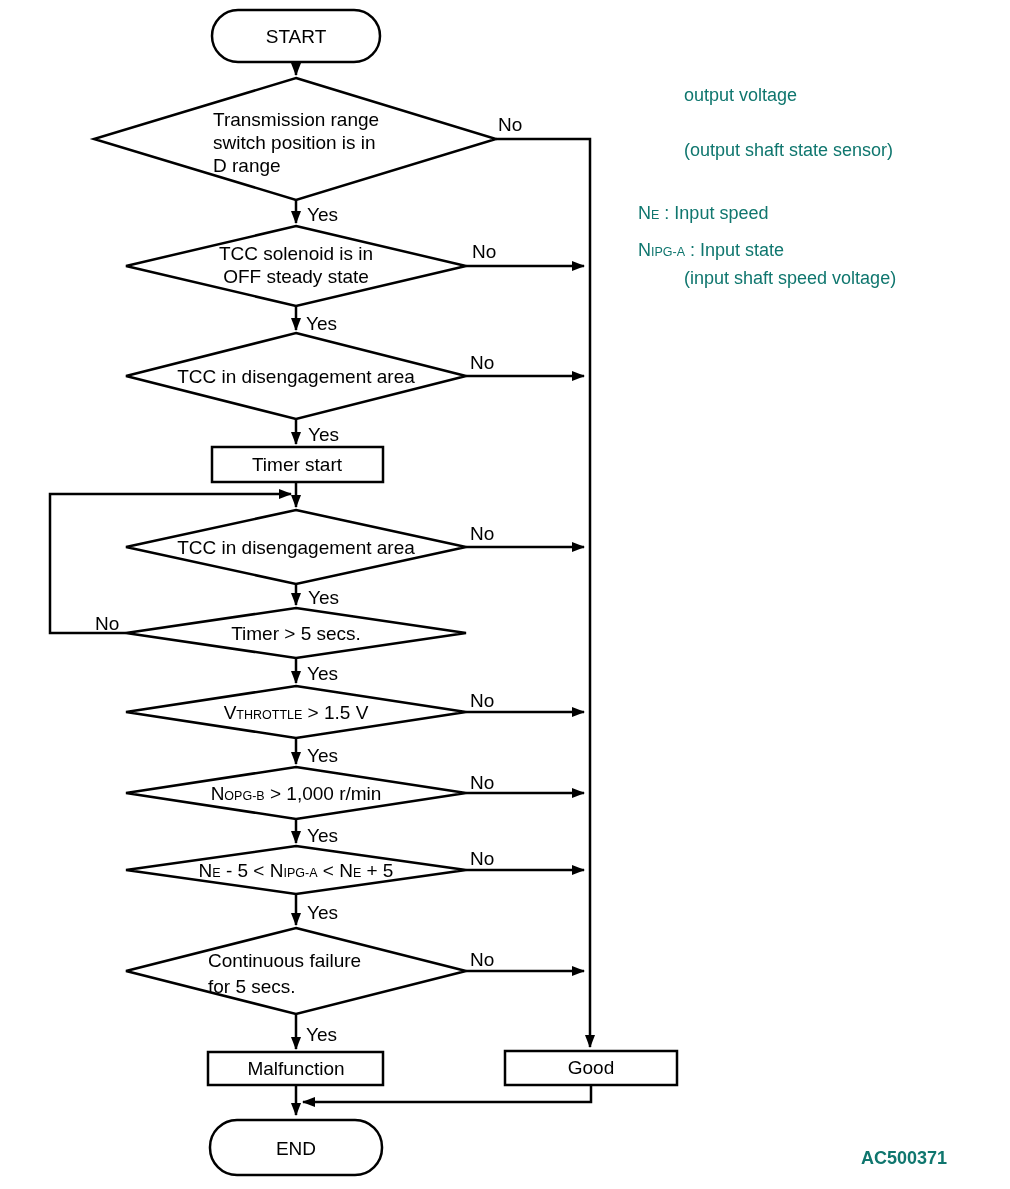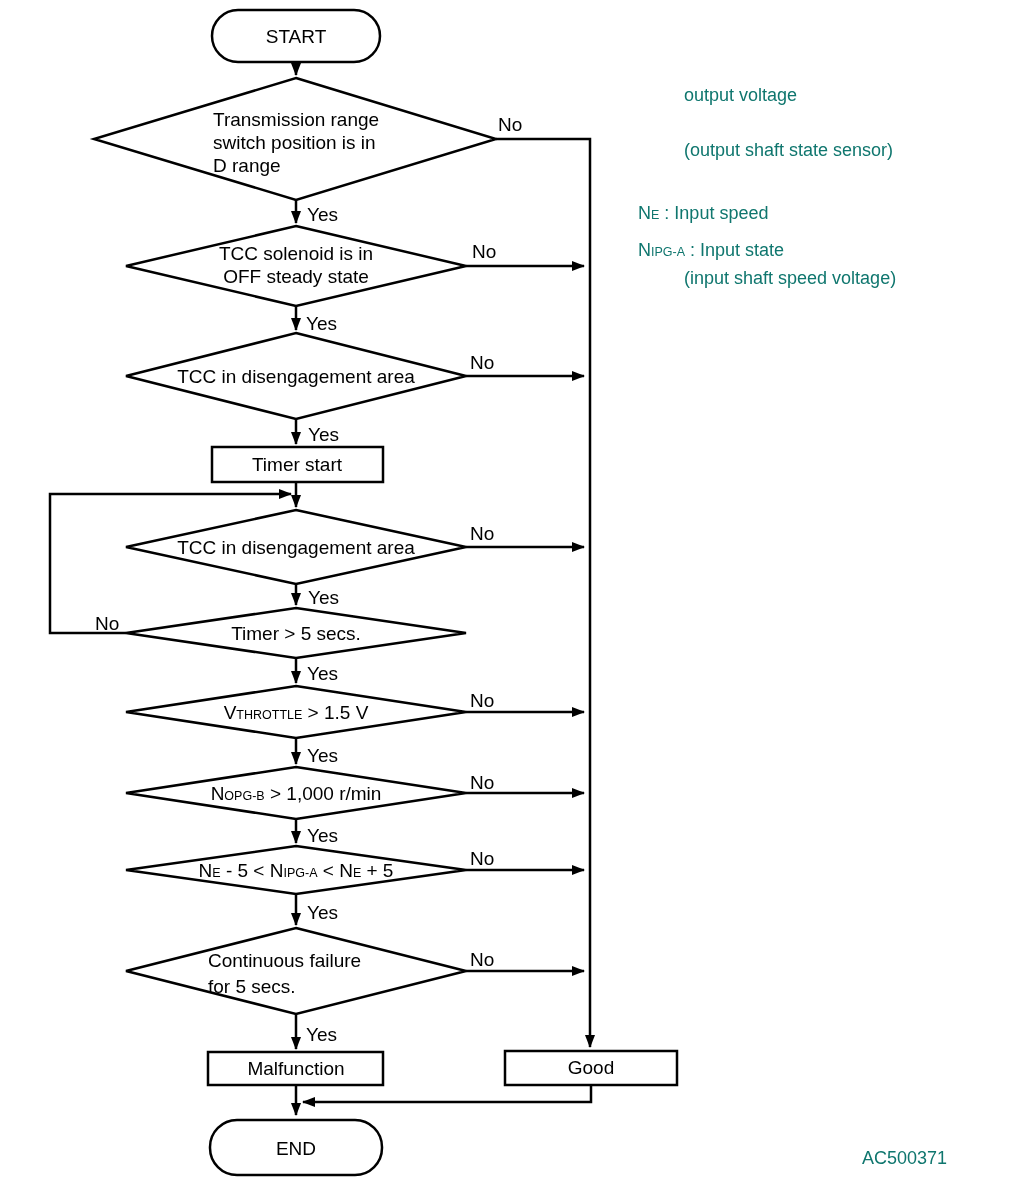--- a/index.html
+++ b/index.html
@@ -9,21 +9,21 @@
   svg text{font-size:19px;fill:#000000;}
   svg .sub{font-size:12.5px;}
   .shape{fill:#ffffff;stroke:#000000;stroke-width:2.5;}
   .edge{fill:none;stroke:#000000;stroke-width:2.5;}
   .legend{position:absolute;left:638px;top:0;width:370px;font-size:18px;line-height:26px;}
   .legend-item{position:absolute;left:0;white-space:nowrap;}
   .li1{top:82px;}  .li2{top:137px;}  .li3{top:200px;}  .li4{top:237px;}
   .lsub{font-size:12.5px;}
   .lindent{margin-left:46px;}
   .figcode{position:absolute;left:747px;top:1148px;width:200px;text-align:right;
-           font-weight:normal;font-size:18px;}
+           font-weight:bold;font-size:18px;}
 </style>
 </head>
 <body>
 
 <div class="page">
 
 <svg width="1010" height="1189" viewBox="0 0 1010 1189">
   <defs>
     <marker id="arr" markerUnits="userSpaceOnUse" markerWidth="14" markerHeight="12" refX="12" refY="5" orient="auto">
       <path d="M0,0 L13,5 L0,10 Z" fill="#000000"></path>

